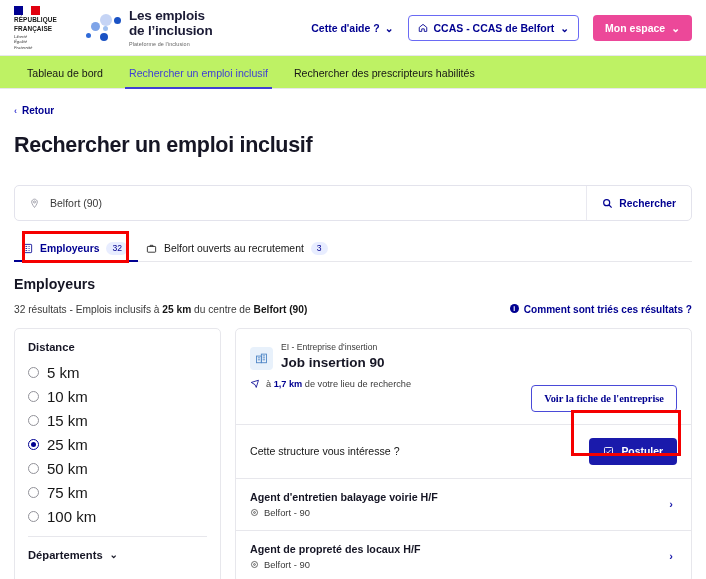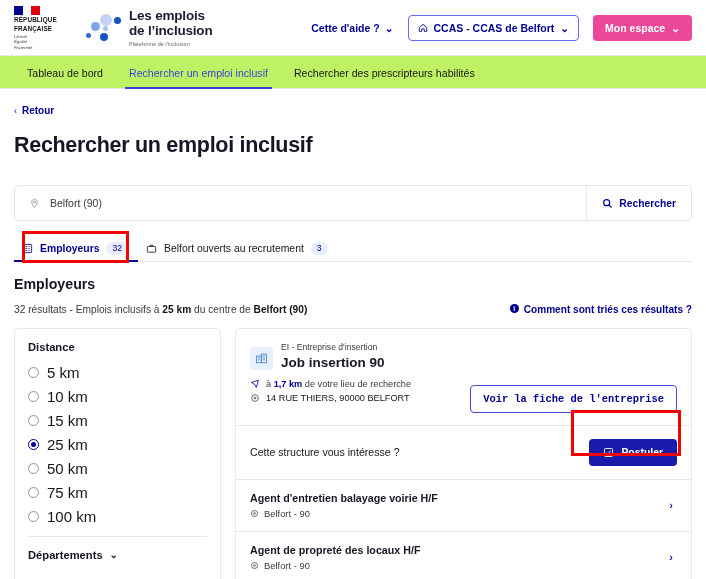--- a/index.html
+++ b/index.html
@@ -246,21 +246,21 @@
     display:flex; align-items:center; gap:6px;
     font-size:9.2px; color:#3a3a3a; margin-bottom:4px;
   }
   .co-line b { color:#000091; font-weight:700; }
   .co-line.addr { color:#161616; font-weight:400; }
   .btn-outline {
     border:1px solid #4a4ad8; border-radius:4px;
     background:#fff; color:#000091;
     font-size:10.4px; font-weight:700;
     padding:7px 12px; cursor:pointer; white-space:nowrap;
-    font-family:Liberation Mono, monospace; margin-top:6px;text-align:center;
+    font-family:Liberation Serif, serif; margin-top:6px;text-align:center;
   }
 
   .card-div { height:1px; background:#e7e7ec; }
   .card-apply {
     display:flex; align-items:center; justify-content:space-between;
     padding:13px 14px;
   }
   .apply-text { font-size:10.6px; color:#161616; }
   .btn-apply {
     background:#1a1aab; color:#fff; border:none; border-radius:4px;
@@ -496,29 +496,20 @@
 
           <div class="co-body">
             <div class="co-info">
               <div class="co-line">
                 <span>
                   <svg width="10" height="10" viewBox="0 0 16 16" fill="none" stroke="#000091" stroke-width="1.3">
                     <path d="M2 5.5L13.5 2 10 13.5 8 9 2 5.5z"></path>
                   </svg>
                 </span>
                 <span><span>à </span><b>1,7 km</b><span> de votre lieu de recherche</span></span>
-              </div>
-              <div class="co-line addr">
-                <span>
-                  <svg width="10" height="10" viewBox="0 0 16 16" fill="none" stroke="#3a3a3a" stroke-width="1.2">
-                    <circle cx="8" cy="8" r="5.4"></circle>
-                      <circle cx="8" cy="8" r="1.6"></circle>
-                  </svg>
-                </span>
-                <span>14 RUE THIERS, 90000 BELFORT</span>
               </div>
             </div>
             <button class="btn-outline">Voir la fiche de l'entreprise</button>
           </div>
         </div>
 
         <div class="card-div"></div>
 
         <div class="card-apply">
           <div class="apply-text">Cette structure vous intéresse ?</div>

